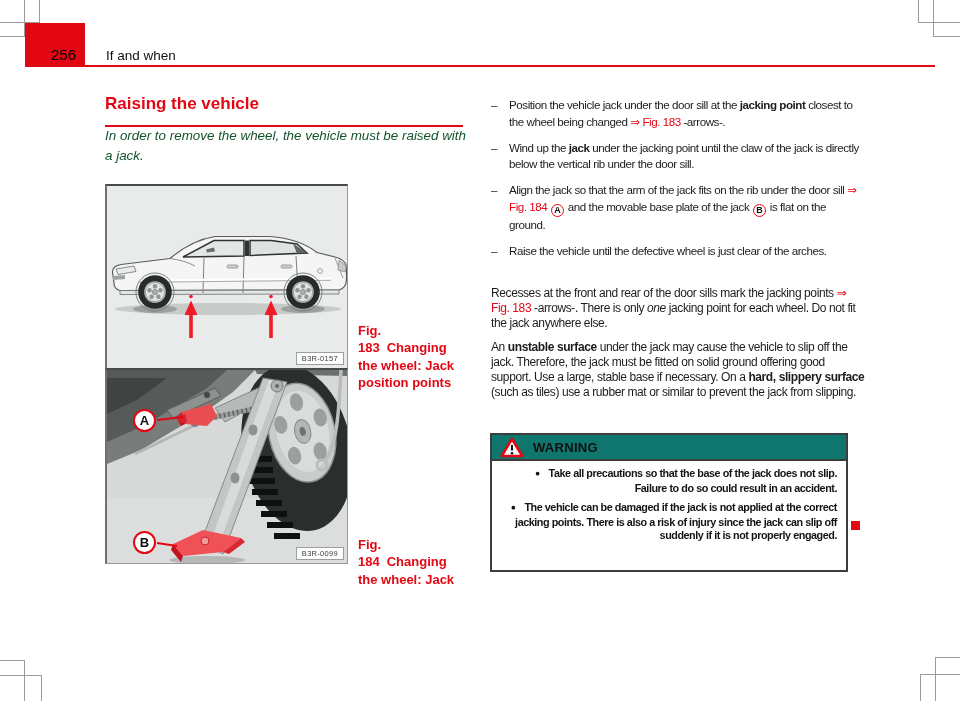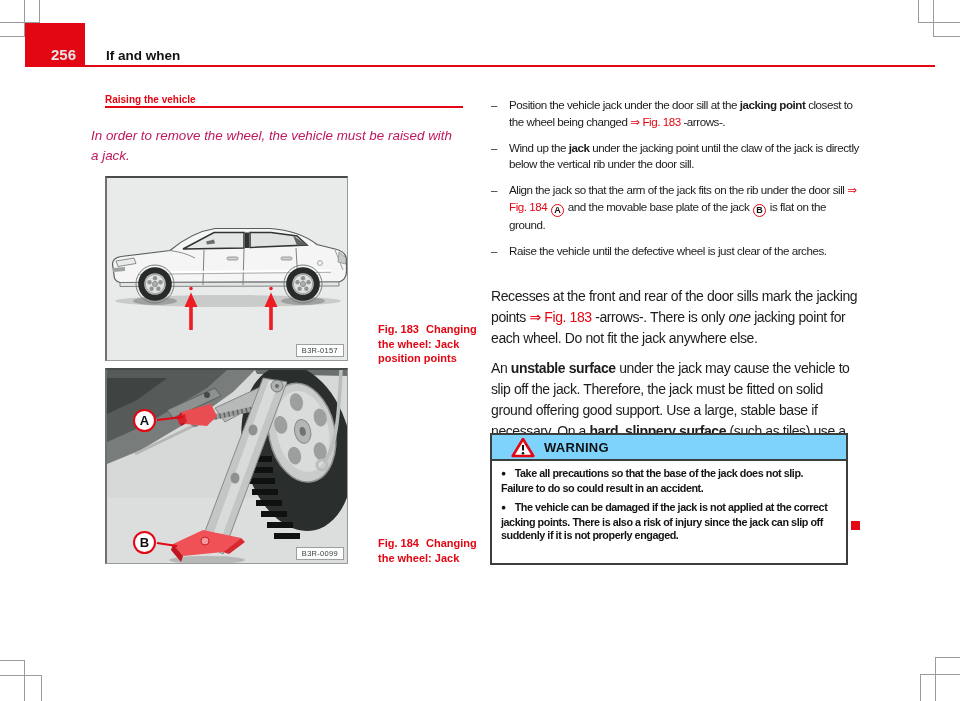--- a/index.html
+++ b/index.html
@@ -13,69 +13,69 @@
   body{font-family:"Liberation Sans", sans-serif;color:var(--ink);}
   #page{position:relative;width:960px;height:701px;background:#fff;overflow:hidden;}
 
   
   .crop{position:absolute;border:1px solid var(--cropgray);background:transparent;z-index:9;}
 
   
   #header-rule{position:absolute;left:25px;top:65px;width:910px;height:2px;background:var(--red);}
   #page-number-box{position:absolute;left:25px;top:23px;width:60px;height:43px;background:var(--red);
     display:flex;align-items:flex-end;justify-content:flex-end;padding:0 9px 3px 0;z-index:2;}
-  #page-number{color:#e5e5e5;font-weight:bold;font-size:15px;}
-  #section-title{position:absolute;left:106px;top:48px;font-weight:bold;font-size:13.5px;color:#111;text-align:center;}
+  #page-number{color:#000000;font-weight:normal;font-size:15px;}
+  #section-title{position:absolute;left:106px;top:48px;font-weight:normal;font-size:13.5px;color:#111;text-align:center;}
 
   
   #main-heading{position:absolute;left:105px;top:94px;width:358px;border-bottom:2px solid var(--red);
-    padding-bottom:1px;color:var(--red);font-weight:bold;font-size:10px;}
-  #intro-text{position:absolute;left:91px;top:126px;width:364px;font-style:italic;font-size:13.4px;
-    line-height:1.48;color:#be185d;}
+    padding-bottom:11px;color:var(--red);font-weight:bold;font-size:17px;}
+  #intro-text{position:absolute;left:105px;top:126px;width:364px;font-style:italic;font-size:13.4px;
+    line-height:1.48;color:#14532d;}
 
   .fig{position:absolute;left:105px;width:243px;background:#e9ebea;overflow:hidden;
     border:1px solid #969b99;border-top:2px solid #474c4a;border-left:2px solid #6d7270;}
-  #fig-183{top:176px;height:185px;}
+  #fig-183{top:184px;height:185px;}
   #fig-184{top:368px;height:196px;background:#d7d9d8;}
   .fig svg{display:block;}
   .fig-code{position:absolute;right:3px;bottom:3px;background:#fdfdfd;border:1px solid #9aa09d;
     font-size:7.5px;color:#3a3f3d;padding:1px 5px;letter-spacing:0.3px;}
-  .fig-caption{position:absolute;left:378px;width:108px;color:var(--red);font-weight:bold;
-    font-size:11px;line-height:1.34;}
+  .fig-caption{position:absolute;left:358px;width:108px;color:var(--red);font-weight:bold;
+    font-size:13px;line-height:1.34;}
   #caption-183{top:322px;}
   #caption-184{top:536px;}
   .cap-label{margin-right:7px;}
 
   .fig-marker{position:absolute;width:23px;height:23px;border:2.5px solid var(--red);border-radius:50%;
     background:#fff;color:#101010;font-weight:bold;font-size:13px;display:flex;align-items:center;
     justify-content:center;z-index:3;}
   #marker-a{left:26px;top:39px;}
   #marker-b{left:26px;top:161px;}
 
   
   #bullet-list{position:absolute;left:491px;top:97px;width:372px;}
   .bullet{display:flex;margin-bottom:9px;font-size:11.6px;line-height:16.8px;letter-spacing:-0.45px;}
   .bullet .dash{width:18px;flex:0 0 18px;}
   .bullet .btext{flex:1;}
 
   #notes{position:absolute;left:491px;top:286px;width:374px;}
-  .note{font-size:14px;line-height:21px;letter-spacing:-0.4px;margin-bottom:9px;}
+  .note{font-size:12px;line-height:15px;letter-spacing:-0.4px;margin-bottom:9px;}
 
   .rt-b{font-weight:bold;}
   .rt-r{color:var(--red);}
   .rt-i{font-style:italic;}
   .rt-c{display:inline-flex;align-items:center;justify-content:center;width:13px;height:13px;
     border:1.4px solid var(--red);border-radius:50%;font-size:9px;font-weight:bold;color:#111;
     background:#fff;line-height:1;margin:0 1px;vertical-align:-2px;letter-spacing:0;}
 
   #warning-box{position:absolute;left:490px;top:433px;width:358px;border:2px solid #3a3f3d;background:#fff;}
-  #warning-header{height:26px;background:#7dd3fc;border-bottom:2px solid #3a3f3d;display:flex;
-    align-items:center;padding:0 19px;}
+  #warning-header{height:26px;background:#0f766e;border-bottom:2px solid #3a3f3d;display:flex;
+    align-items:center;padding:0 8px;}
   #warning-title{font-weight:bold;font-size:13px;color:#101010;letter-spacing:0.3px;margin-left:9px;}
-  #warning-body{padding:6px 9px 16px 9px;}
+  #warning-body{padding:6px 9px 23px 9px;text-align:right;}
   .warn-item{font-weight:bold;font-size:10.8px;line-height:13.6px;letter-spacing:-0.45px;
     color:#141414;margin-bottom:6px;}
   .warn-item:last-child{margin-bottom:4px;}
   .warn-dot{font-size:8.5px;margin-right:9px;position:relative;top:-1px;}
 
   #section-end-square{position:absolute;left:851px;top:521px;width:9px;height:9px;background:var(--red);}
 
   
   #watermark{position:absolute;right:18px;top:662px;font-size:31px;color:#8e8e8e;opacity:0.92;
     letter-spacing:-0.5px;z-index:8;margin-top:41px;}

